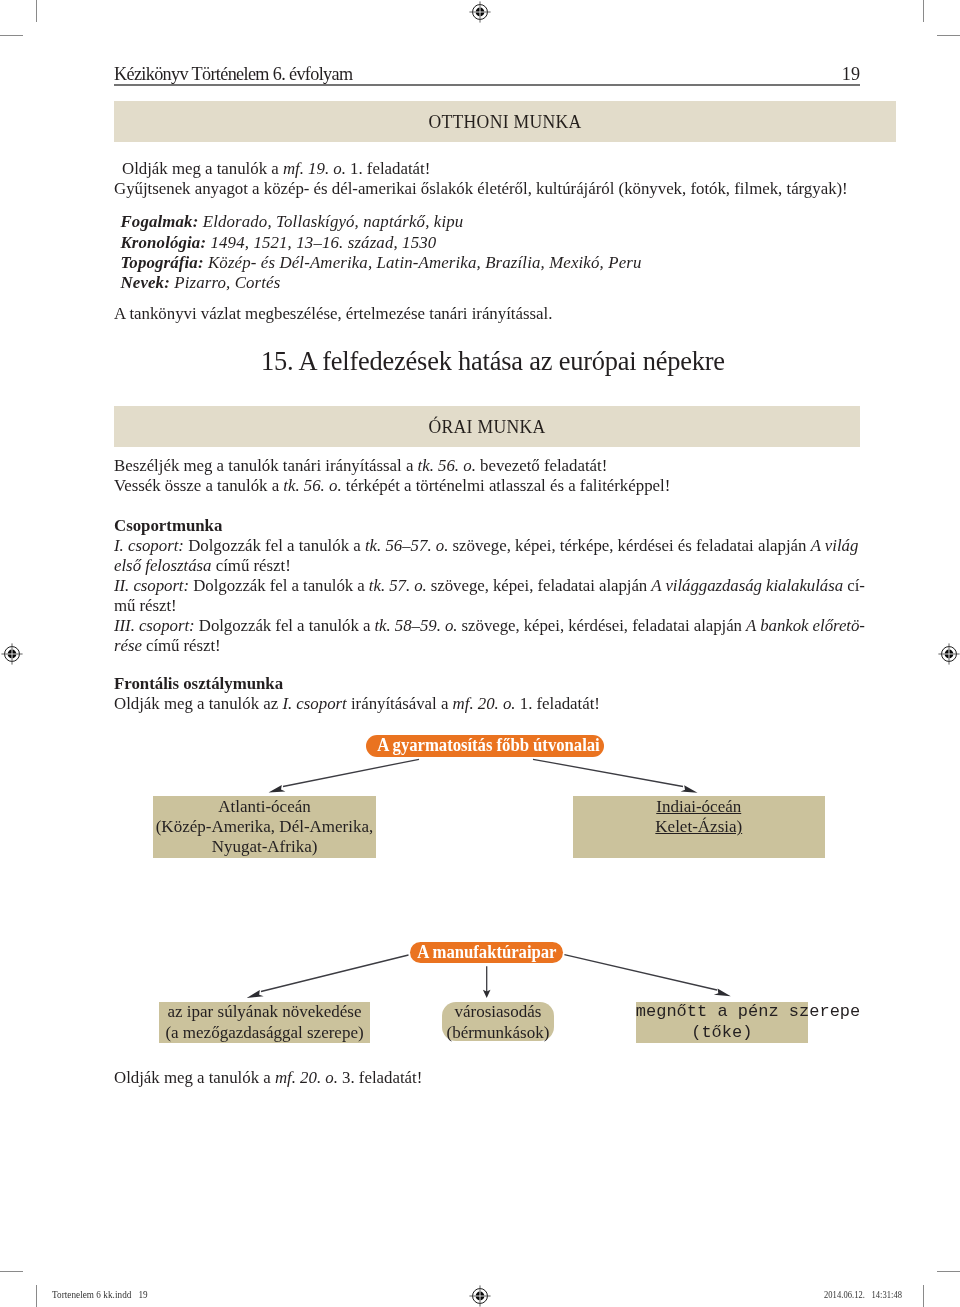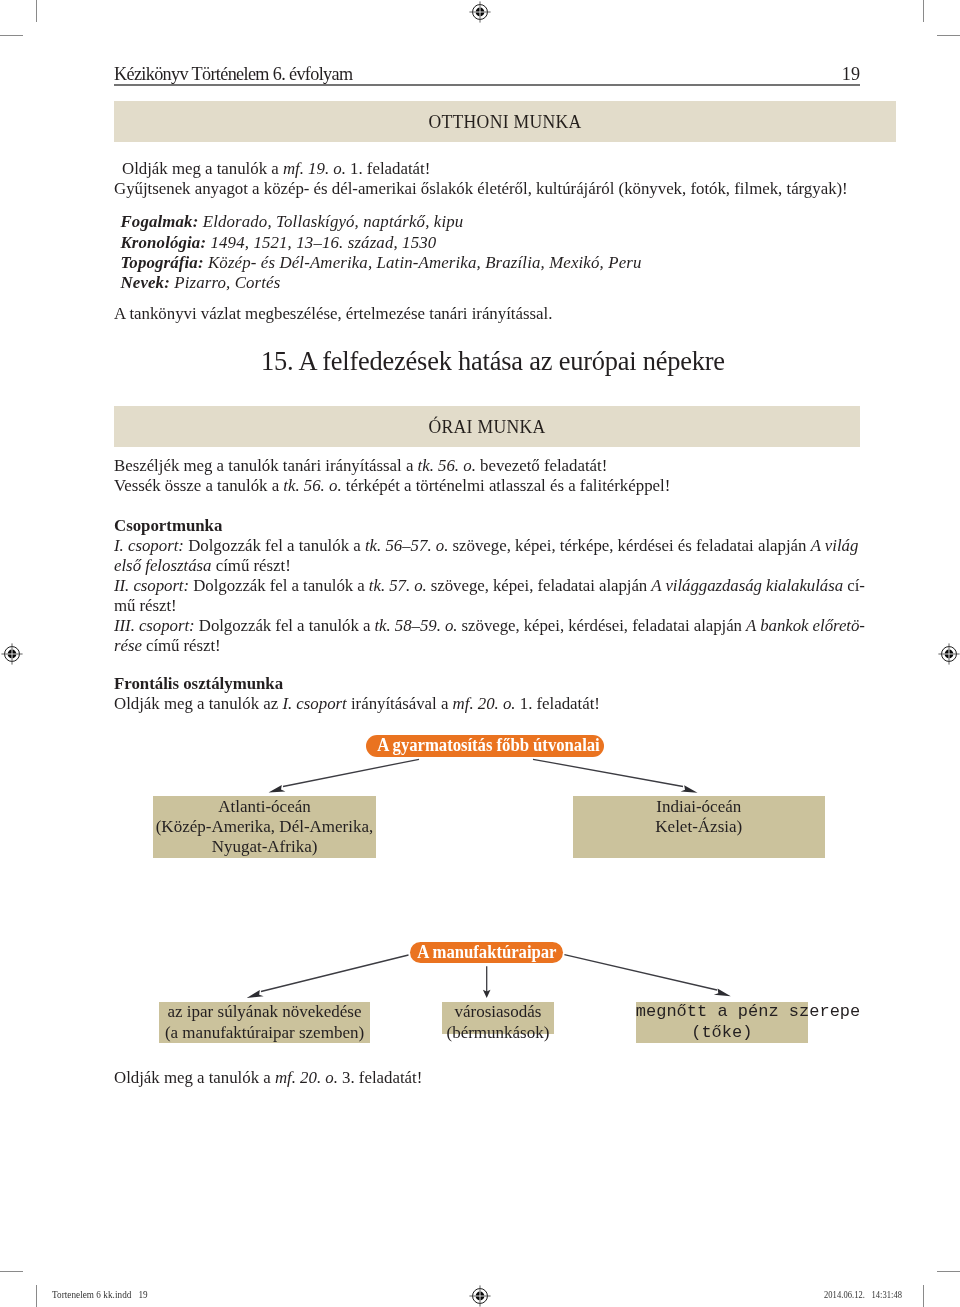--- a/index.html
+++ b/index.html
@@ -116,44 +116,44 @@
     </g>
   </svg>
   <div class="pill" style="left:366px;top:735.4px;width:238px;height:21.7px;line-height:21.6px;">
     <span>A gyarmatosítás főbb útvonalai</span>
   </div>
   <div class="box" style="left:153px;top:796px;width:223px;height:61.5px;padding-top:0.7px;box-sizing:border-box;">
     <div>Atlanti-óceán</div>
     <div>(Közép-Amerika, Dél-Amerika,</div>
     <div>Nyugat-Afrika)</div>
   </div>
-  <div class="box" style="left:573px;top:796px;width:251.5px;height:61.5px;padding-top:0.7px;box-sizing:border-box;">
+  <div class="box" style="left:573px;top:796px;width:251.5px;height:61.5px;padding-top:0.7px;box-sizing:border-box;text-decoration:underline;">
     <div>Indiai-óceán</div>
     <div>Kelet-Ázsia)</div>
   </div>
 
 
   <svg class="arrows" width="960" height="1307" viewBox="0 0 960 1307">
     <g stroke="#3c3c42" stroke-width="1.2" fill="#2c2c31">
       <path d="M 408.5 955 L 261 991.5" stroke-width="1.3"></path>
       <path d="M 246.7 997.9 L 259.8 990.0 L 259.2 994.7 L 263.7 996.3 Z" stroke="none"></path>
       <path d="M 486.7 966.3 L 486.7 992" stroke-width="1.3"></path>
       <path d="M 486.7 997.9 L 482.9 989.8 L 486.7 991.4 L 490.5 989.8 Z" stroke="none"></path>
       <path d="M 564.4 954.6 L 717 990" stroke-width="1.3"></path>
       <path d="M 730.8 996.3 L 717.5 988.5 L 718.3 993.2 L 713.8 994.8 Z" stroke="none"></path>
     </g>
   </svg>
   <div class="pill" style="left:409.8px;top:941.6px;width:153px;height:21.3px;line-height:21.2px;">
     <span>A manufaktúraipar</span>
   </div>
   <div class="box" style="left:159px;top:1001.7px;width:211px;height:41.3px;padding-top:0.6px;box-sizing:border-box;">
     <div>az ipar súlyának növekedése</div>
-    <div>(a manufaktúraipar szemben)</div>
+    <div>(a mezőgazdasággal szerepe)</div>
   </div>
-  <div class="box" style="left:442.2px;top:1001.7px;width:111.5px;height:32px;padding-top:0.6px;box-sizing:border-box;">
+  <div class="box" style="left:442.2px;top:1001.7px;width:111.5px;height:39px;padding-top:0.6px;box-sizing:border-box;border-radius:14px;">
     <div>városiasodás</div>
     <div>(bérmunkások)</div>
   </div>
   <div class="box" style="left:635.8px;top:1001.7px;width:172px;height:41.3px;padding-top:0.6px;box-sizing:border-box;font-family:Liberation Mono, monospace;">
     <div>megnőtt a pénz szerepe</div>
     <div>(tőke)</div>
   </div>
 
   <div class="tb" style="left:114px;top:1068.3px;width:780px;">Oldják meg a tanulók a <i>mf. 20. o.</i> 3. feladatát!</div>
 

